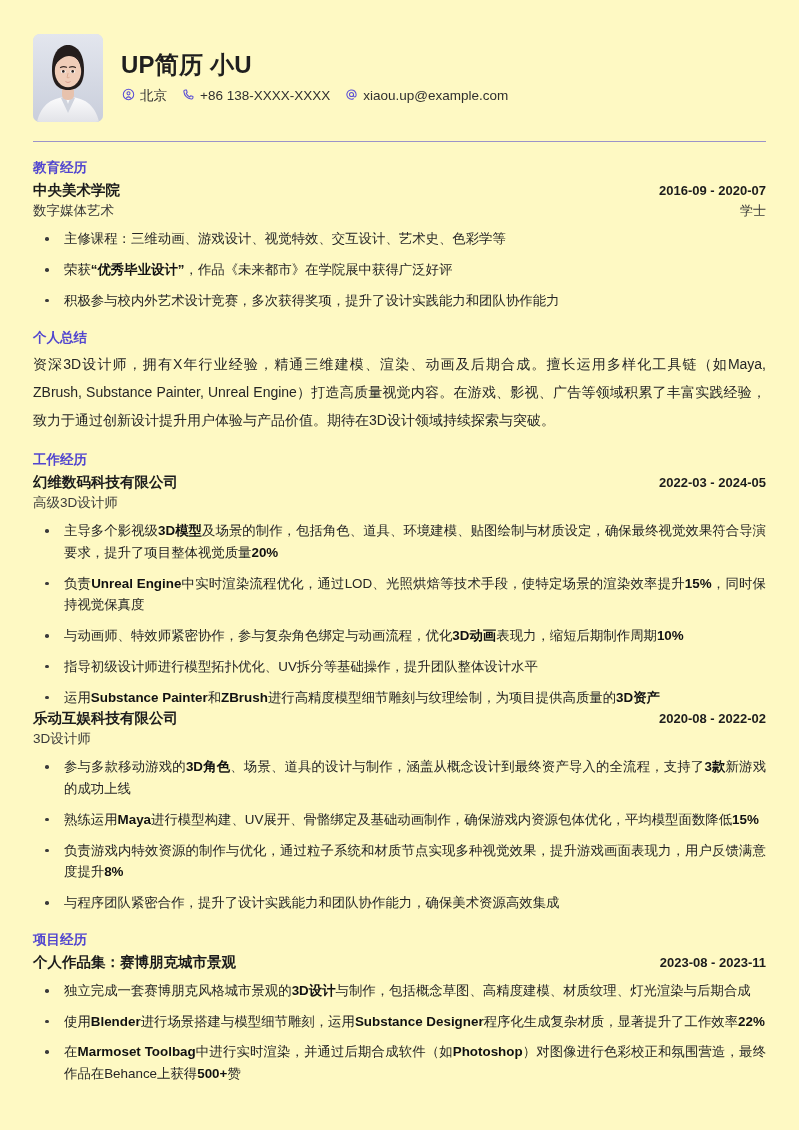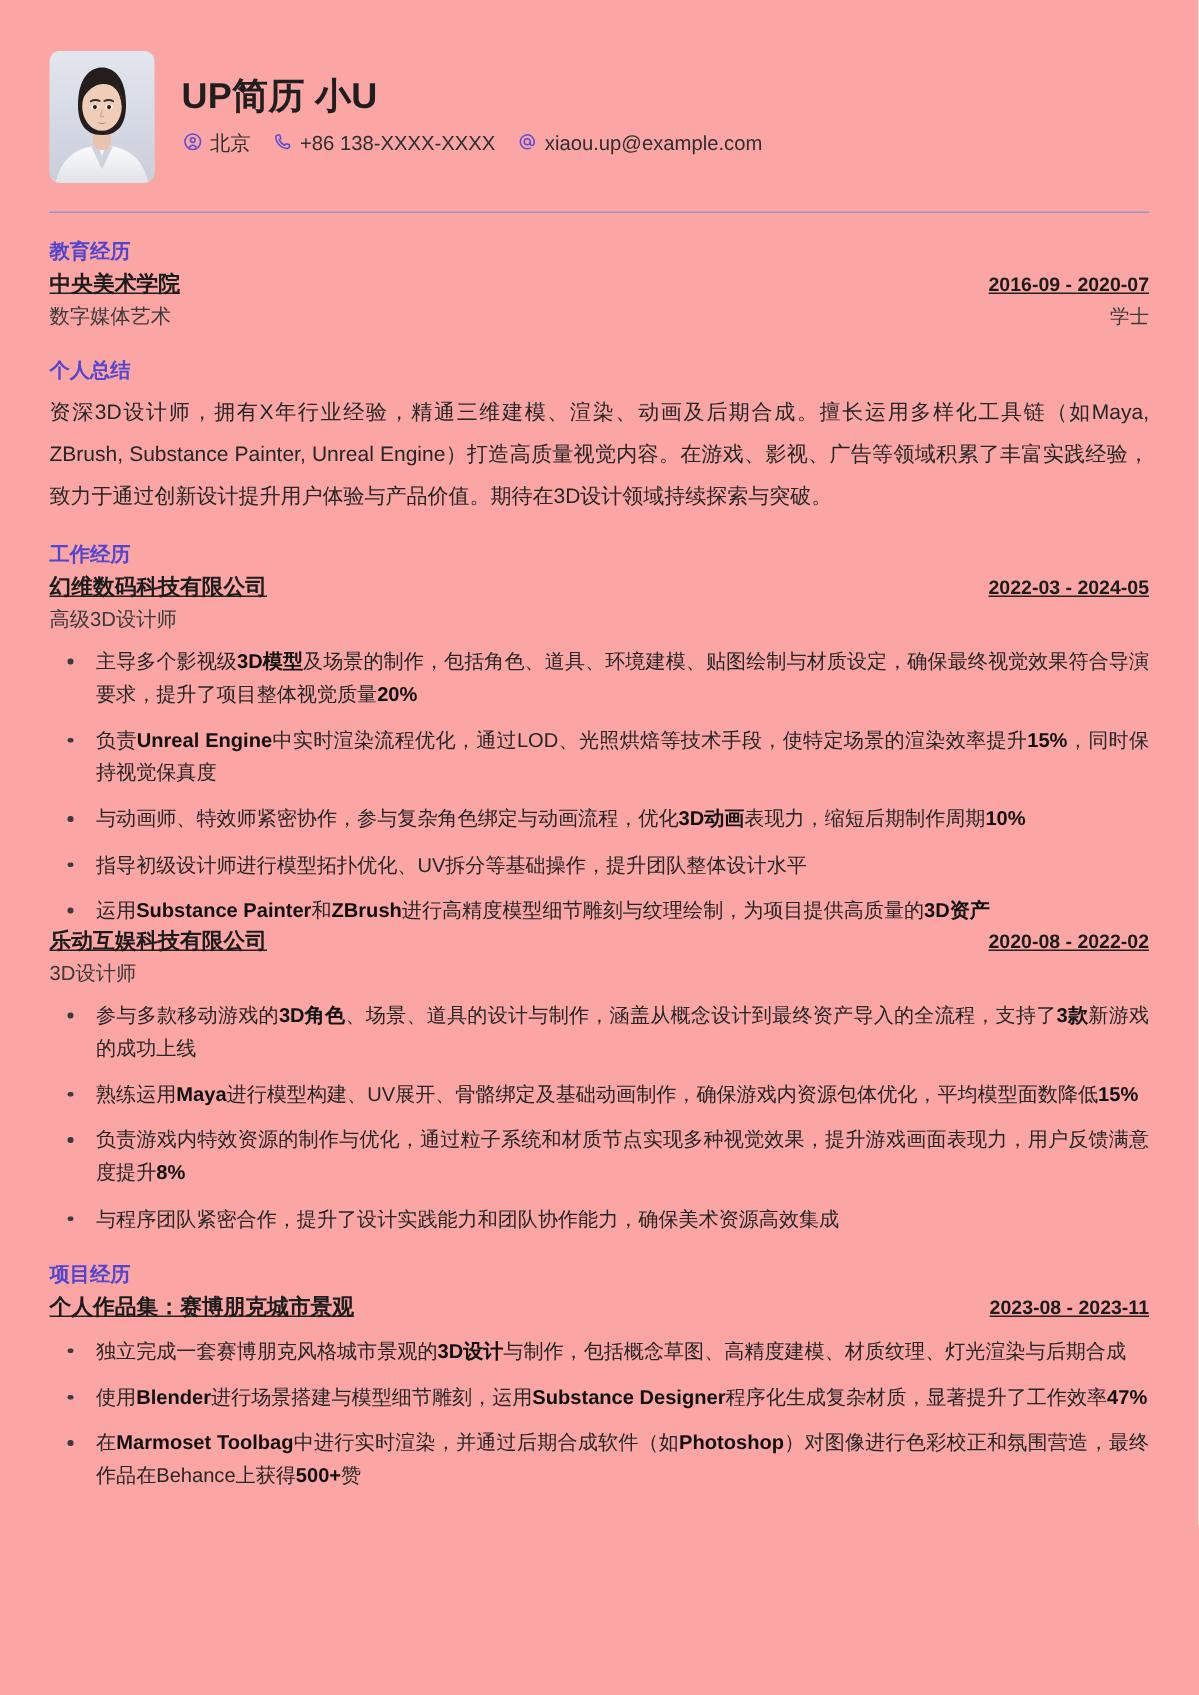--- a/index.html
+++ b/index.html
@@ -9,21 +9,21 @@
   }
   body {
     font-family: "Liberation Sans", "DejaVu Sans", sans-serif;
     color: #222222;
     -webkit-font-smoothing: antialiased;
   }
   .page {
     width: 799px;
     min-height: 1130px;
     padding: 30px 31px 0 31px;
-    background: #fca5a5;
+    background: #fef9c3;
     position: relative;
     overflow: hidden;
   }
 
   
   .resume-header {
     display: flex;
     align-items: center;
     gap: 18px;
     padding: 4px 0 0 2px;
@@ -91,21 +91,20 @@
   }
 
   .entry { margin-bottom: 0; }
   .entry + .entry { }
 
   .entry-head {
     display: flex;
     align-items: baseline;
     justify-content: space-between;
     gap: 16px;
-    text-decoration: underline;
   }
   .entry-org {
     font-size: 14.5px;
     font-weight: 700;
     color: #1c1c1c;
     line-height: 1.45;
   }
   .entry-date {
     font-size: 13px;
     font-weight: 700;
@@ -261,20 +260,25 @@
         <div class="section-title">教育经历</div>
         <div class="entry">
           <div class="entry-head">
             <div class="entry-org">中央美术学院</div>
             <div class="entry-date">2016-09 - 2020-07</div>
           </div>
           <div class="entry-sub">
             <div class="entry-role">数字媒体艺术</div>
             <div class="entry-extra">学士</div>
           </div>
+          <ul class="bullets">
+            <li>主修课程：三维动画、游戏设计、视觉特效、交互设计、艺术史、色彩学等</li>
+            <li>荣获<b>“优秀毕业设计”</b>，作品《未来都市》在学院展中获得广泛好评</li>
+            <li>积极参与校内外艺术设计竞赛，多次获得奖项，提升了设计实践能力和团队协作能力</li>
+          </ul>
         </div>
       </div>
       <div class="section">
         <div class="section-title">个人总结</div>
         <div class="para">资深3D设计师，拥有X年行业经验，精通三维建模、渲染、动画及后期合成。擅长运用多样化工具链（如Maya, ZBrush, Substance Painter, Unreal Engine）打造高质量视觉内容。在游戏、影视、广告等领域积累了丰富实践经验，致力于通过创新设计提升用户体验与产品价值。期待在3D设计领域持续探索与突破。</div>
       </div>
       <div class="section">
         <div class="section-title">工作经历</div>
         <div class="entry">
           <div class="entry-head">
@@ -312,20 +316,20 @@
       </div>
       <div class="section">
         <div class="section-title">项目经历</div>
         <div class="entry">
           <div class="entry-head">
             <div class="entry-org">个人作品集：赛博朋克城市景观</div>
             <div class="entry-date">2023-08 - 2023-11</div>
           </div>
           <ul class="bullets">
             <li>独立完成一套赛博朋克风格城市景观的<b>3D设计</b>与制作，包括概念草图、高精度建模、材质纹理、灯光渲染与后期合成</li>
-            <li>使用<b>Blender</b>进行场景搭建与模型细节雕刻，运用<b>Substance Designer</b>程序化生成复杂材质，显著提升了工作效率<b>47%</b></li>
+            <li>使用<b>Blender</b>进行场景搭建与模型细节雕刻，运用<b>Substance Designer</b>程序化生成复杂材质，显著提升了工作效率<b>22%</b></li>
             <li>在<b>Marmoset Toolbag</b>中进行实时渲染，并通过后期合成软件（如<b>Photoshop</b>）对图像进行色彩校正和氛围营造，最终作品在Behance上获得<b>500+</b>赞</li>
           </ul>
         </div>
       </div>
     </div>
 
 </div>
 
 </body></html>

